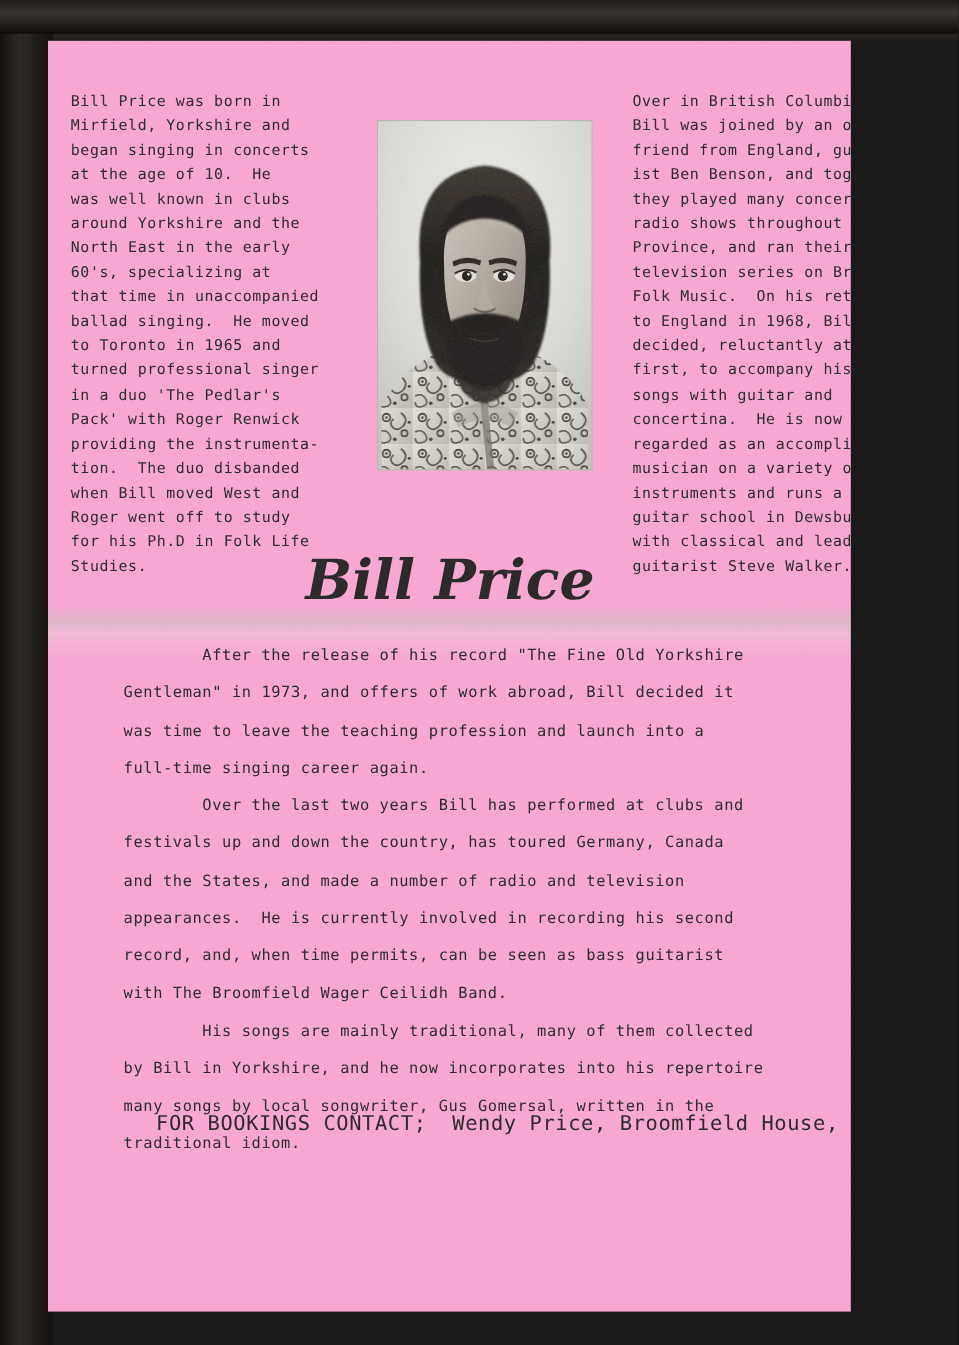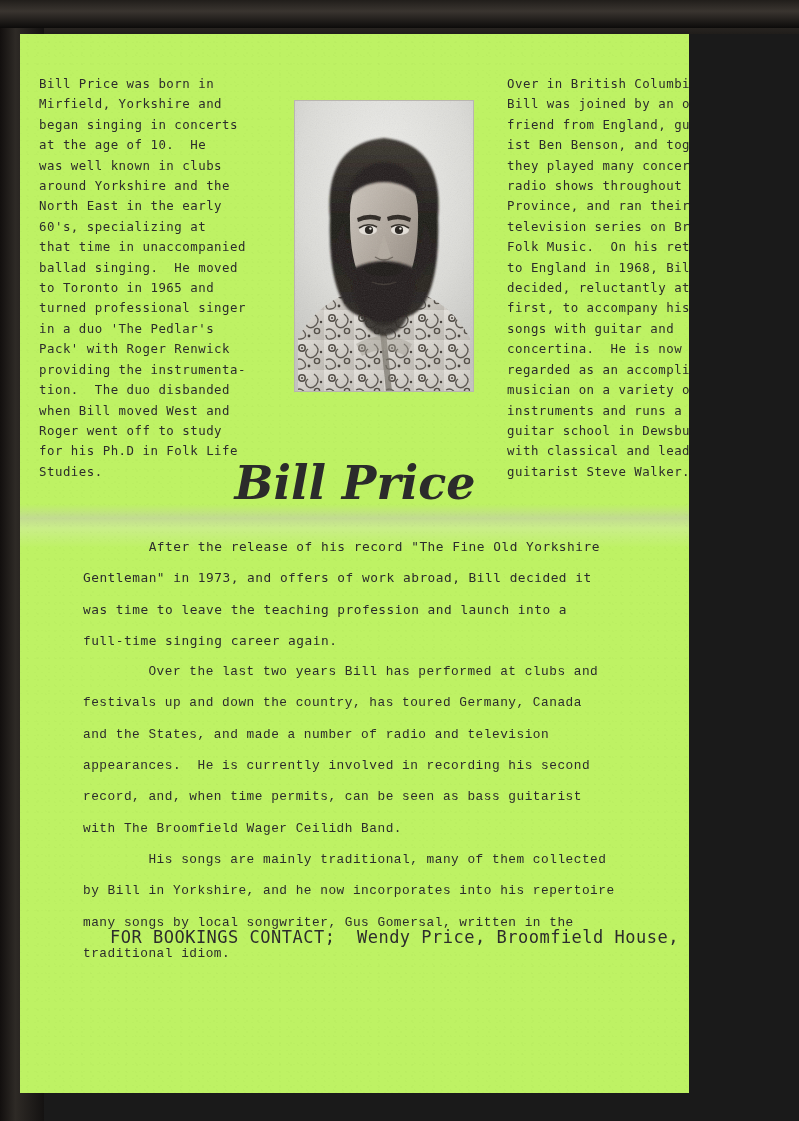--- a/index.html
+++ b/index.html
@@ -33,25 +33,25 @@
   .scan-bed.top   { left: 0;   top: 0; width: 799px; height: 34px;
     background: linear-gradient(180deg,#0d0c0b 0%,#37322e 45%,#201d1a 100%); }
   .scan-bed.right { right: 0;  top: 0; width: 44px;  height: 1121px;
     background: linear-gradient(90deg,#120f0e 0%,#2e2a26 35%,#141211 100%); }
   .scan-bed.bottom{ left: 0;   bottom: 0; width: 799px; height: 28px;
     background: linear-gradient(180deg,#211e1b 0%,#3a3530 40%,#0c0b0a 100%); }
 
   
   .sheet {
     position: absolute;
-    left: 20px;
+    left: 40px;
     top: 34px;
     width: 669px;
     height: 1059px;
-    background: #bef264;
+    background: #f9a8d4;
     overflow: hidden;
   }
   
   .fold {
     position: absolute;
     left: 0;
     right: 0;
     top: 470px;
     height: 44px;
     background: linear-gradient(180deg,
@@ -115,21 +115,21 @@
   
   .body-block {
     position: absolute;
     left: 63px;
     top: 497px;
     width: 612px;
     font-size: 12.8px;
     line-height: 31.3px;
   }
   .para { margin: 0 0 0 0; }
-  .para + .para { margin-top: 0; font-family: Liberation Mono, monospace; }
+  .para + .para { margin-top: 0; }
 
   
   .bookings {
     position: absolute;
     left: 68px;
     top: 892px;
     width: 625px;
     font-size: 17px;
     line-height: 22.5px;
     margin-left: 22px;

